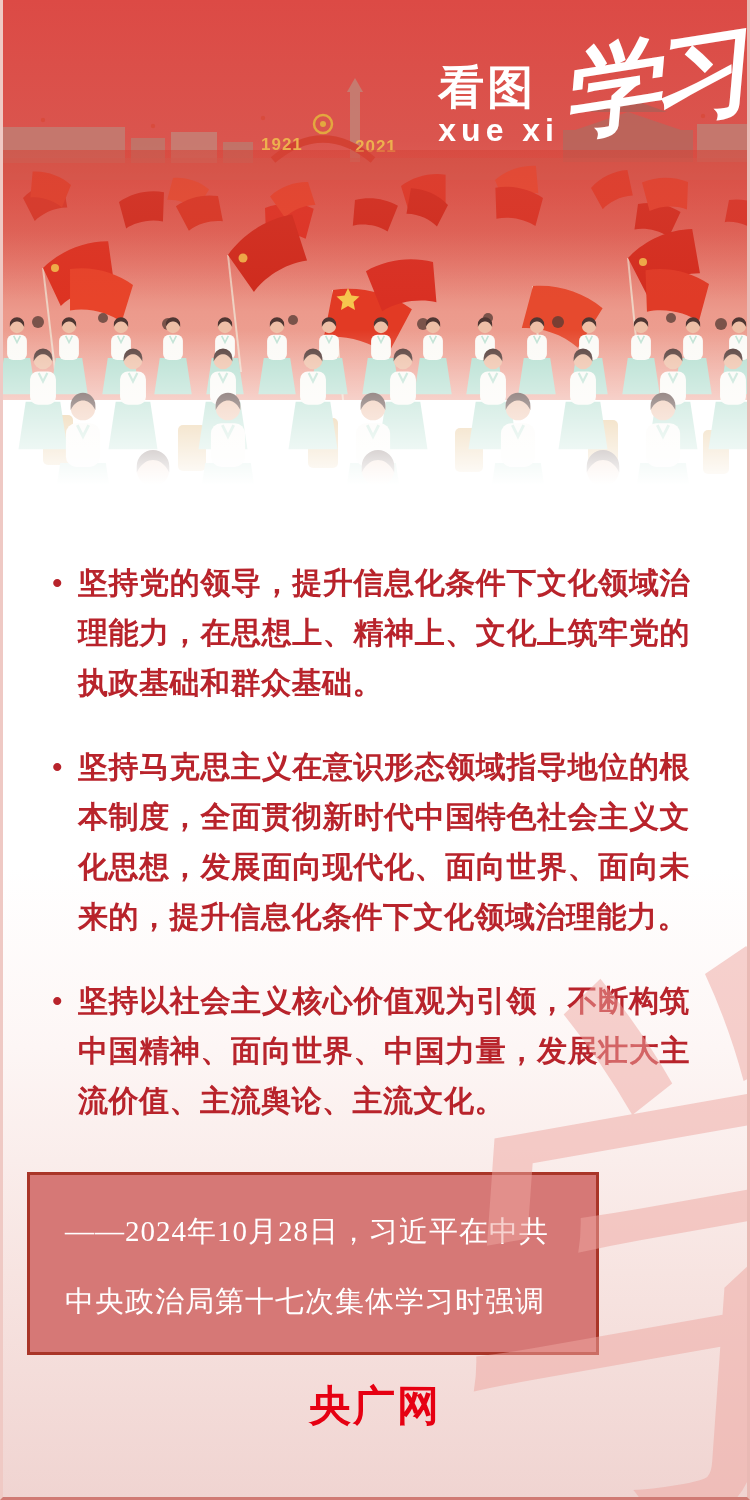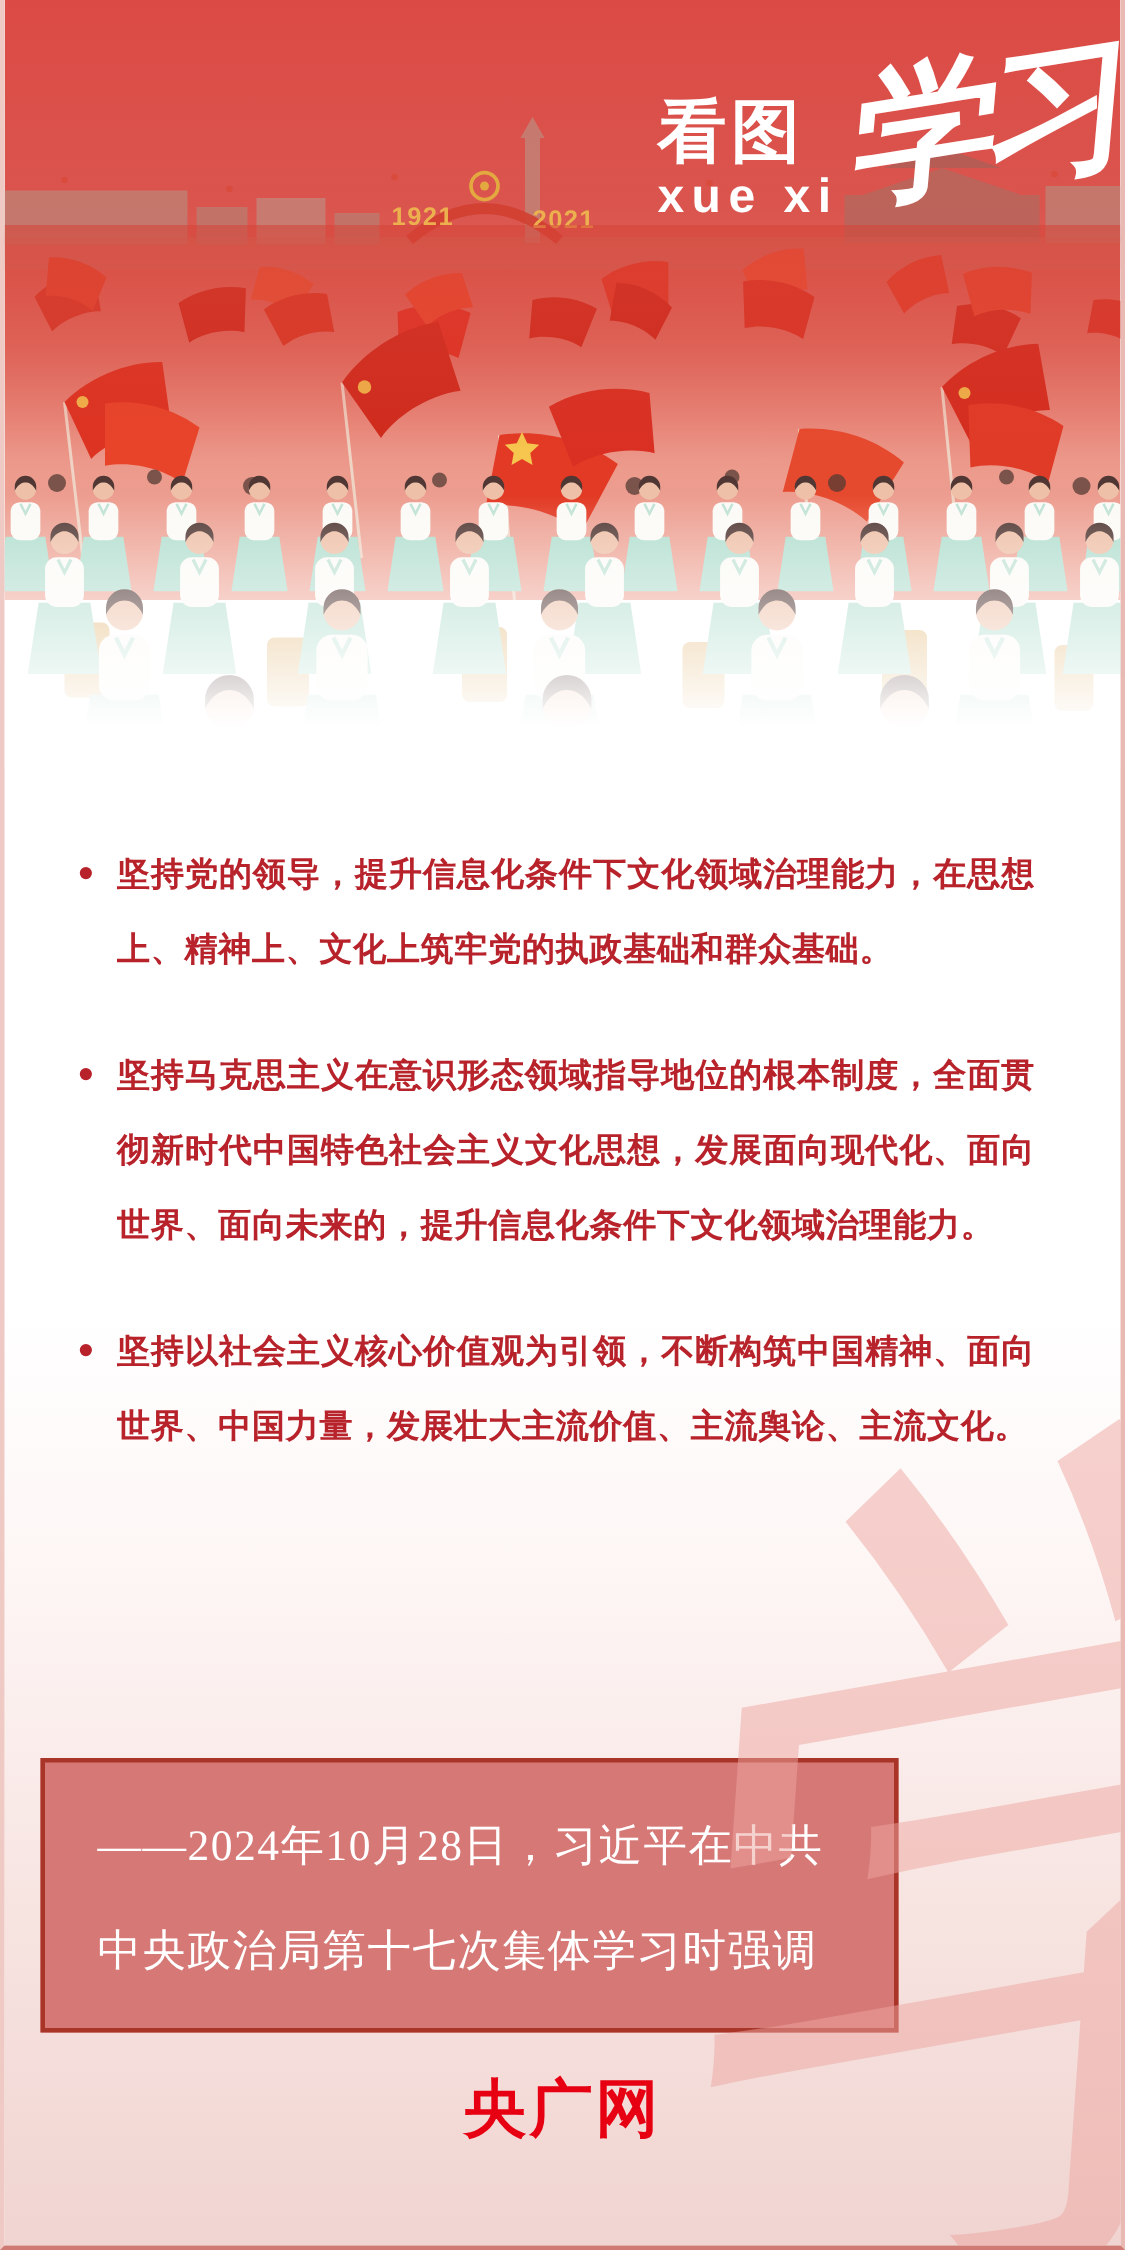--- a/index.html
+++ b/index.html
@@ -16,21 +16,21 @@
   .brand{position:absolute;top:38px;right:6px;display:flex;align-items:flex-start;color:#ffffff;z-index:3;}
   .brand-left{display:flex;flex-direction:column;align-items:flex-start;margin-top:26px;}
   .brand-cn{font-family:"Liberation Sans","DejaVu Sans",sans-serif;font-weight:700;font-size:46px;letter-spacing:3px;line-height:1;}
   .brand-py{font-family:"Liberation Sans","DejaVu Sans",sans-serif;font-weight:700;font-size:32px;letter-spacing:5px;margin-top:4px;line-height:1;}
   .brand-script{font-family:"Liberation Serif","DejaVu Serif",serif;font-style:italic;font-weight:700;
     font-size:98px;line-height:0.92;letter-spacing:-8px;transform:rotate(-9deg);margin-left:2px;margin-top:0;}
   
   .quotes{position:absolute;top:558px;left:75px;width:612px;z-index:2;}
   .quote-item{position:relative;margin:0 0 34px 0;}
   .quote-item p{
-    margin:0;font-size:22px;line-height:50px;font-weight:700;color:#b8232b;
+    margin:0;font-size:30px;line-height:50px;font-weight:700;color:#b8232b;
     letter-spacing:0.5px;text-align:justify;
   }
   .quote-dot{position:absolute;left:-26px;top:0;font-size:30px;line-height:50px;color:#b8232b;font-weight:700;}
   
   .attribution{
     position:absolute;top:1172px;left:24px;width:572px;height:183px;box-sizing:border-box;
     background:#d67876;border:3px solid #a93528;z-index:3;
     padding:21px 44px 0 35px;
   }
   .attribution p{margin:0;color:#ffffff;font-size:29px;line-height:70px;letter-spacing:1px;font-weight:400;}

